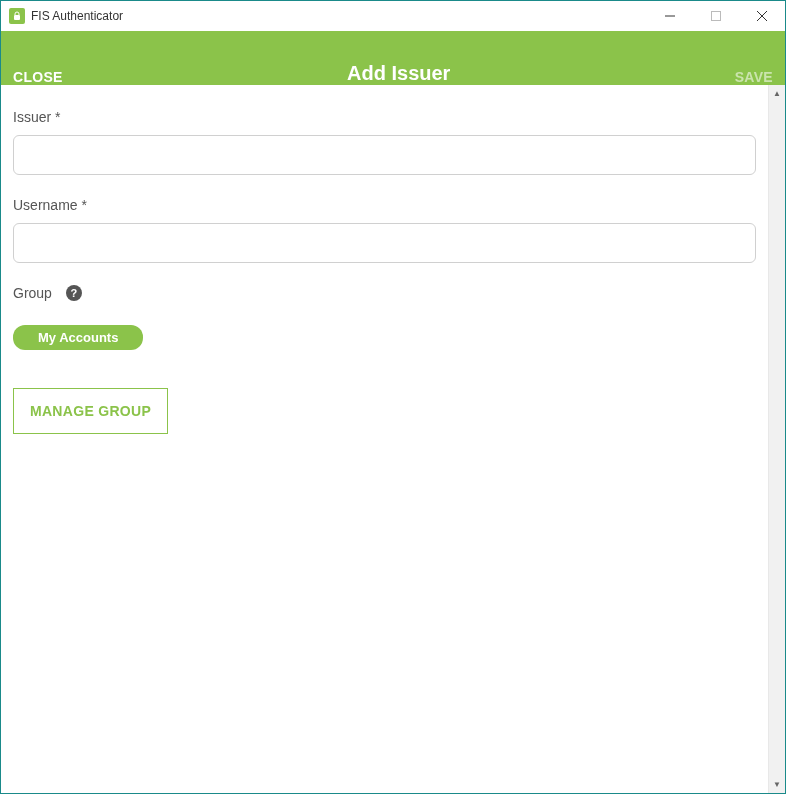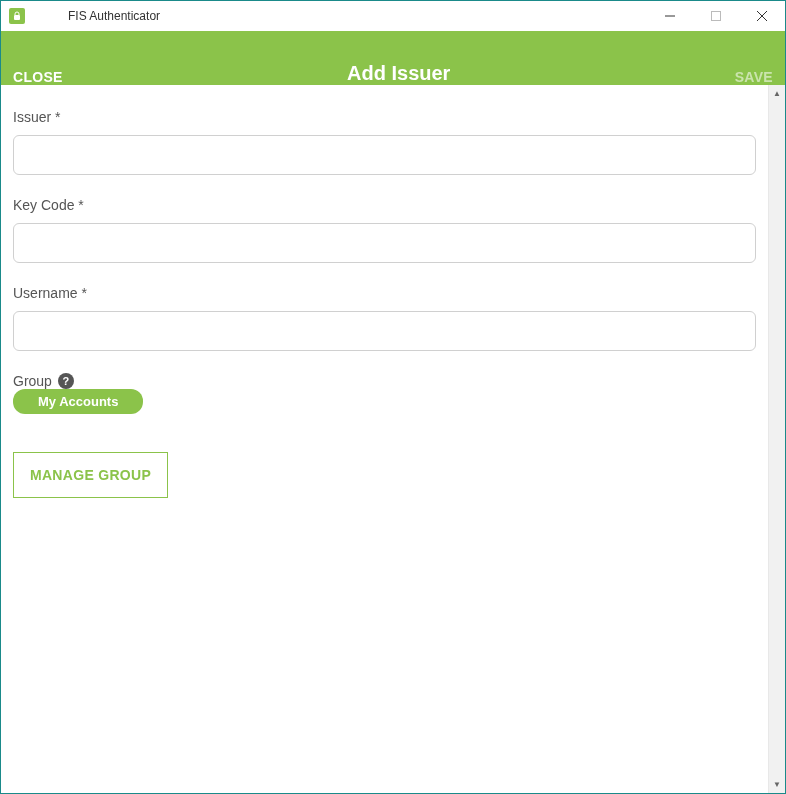--- a/index.html
+++ b/index.html
@@ -40,21 +40,20 @@
       display: flex;
       align-items: center;
       justify-content: center;
     }
     .titlebar .app-icon svg {
       width: 10px;
       height: 10px;
     }
     .titlebar .title {
       flex: 1;
-      margin-left: 37px;
     }
     .win-controls {
       display: flex;
       height: 100%;
     }
     .win-btn {
       width: 46px;
       height: 100%;
       display: flex;
       align-items: center;
@@ -142,22 +141,22 @@
       font-size: 14px;
       outline: none;
       background: #fff;
     }
     .group-section {
       margin-bottom: 38px;
     }
     .group-label-row {
       display: flex;
       align-items: center;
-      gap: 6px;
-      margin-bottom: 0;
+      gap: 14px;
+      margin-bottom: 24px;
     }
     .group-label {
       font-size: 14px;
       color: #555;
     }
     .help-icon {
       width: 16px;
       height: 16px;
       border-radius: 50%;
       background: #555;
@@ -230,24 +229,20 @@
   </div>
 
   <div class="content-wrapper">
     <div class="content">
 
       <div class="field-group">
         <label class="field-label">Issuer *</label>
         <input class="text-input" type="text" value="" style="">
       </div>
 
-      <div class="field-group">
-        <label class="field-label">Key Code *</label>
-        <input class="text-input" type="text" value="" style="">
-      </div>
 
       <div class="field-group">
         <label class="field-label">Username *</label>
         <input class="text-input" type="text" value="" style="">
       </div>
 
       <div class="group-section">
         <div class="group-label-row">
           <span class="group-label">Group</span>
           <span class="help-icon">?</span>

